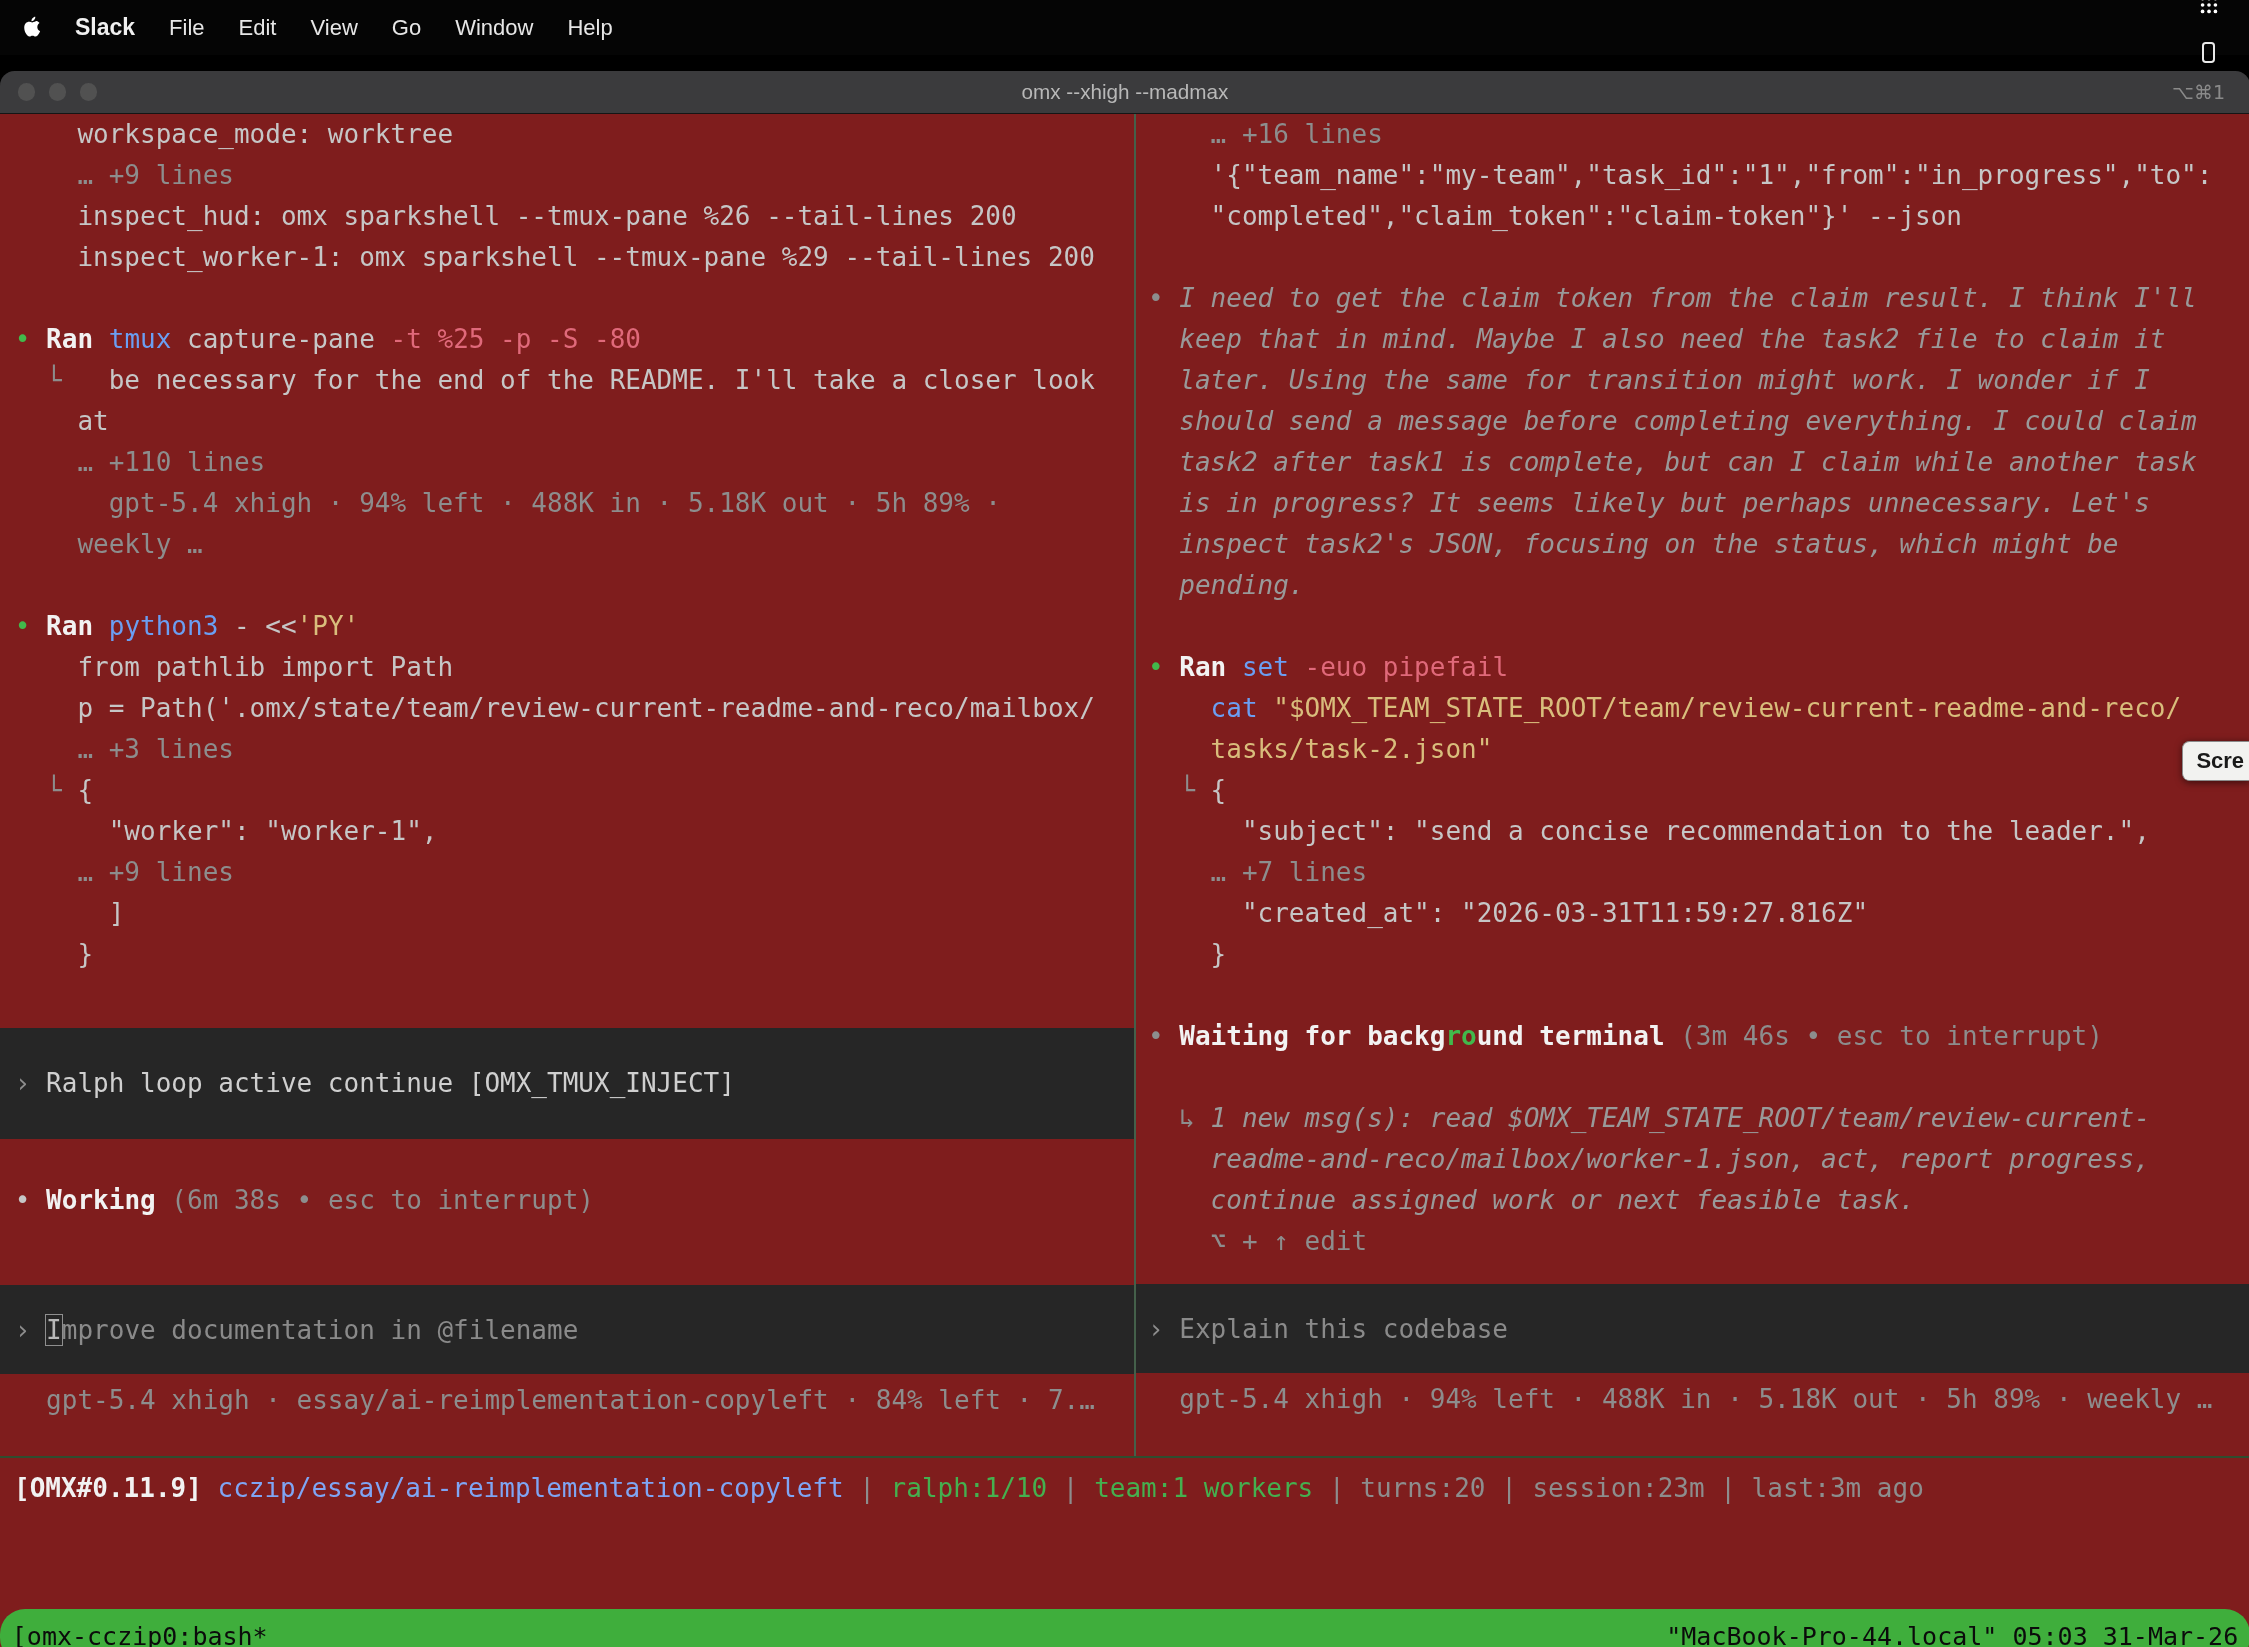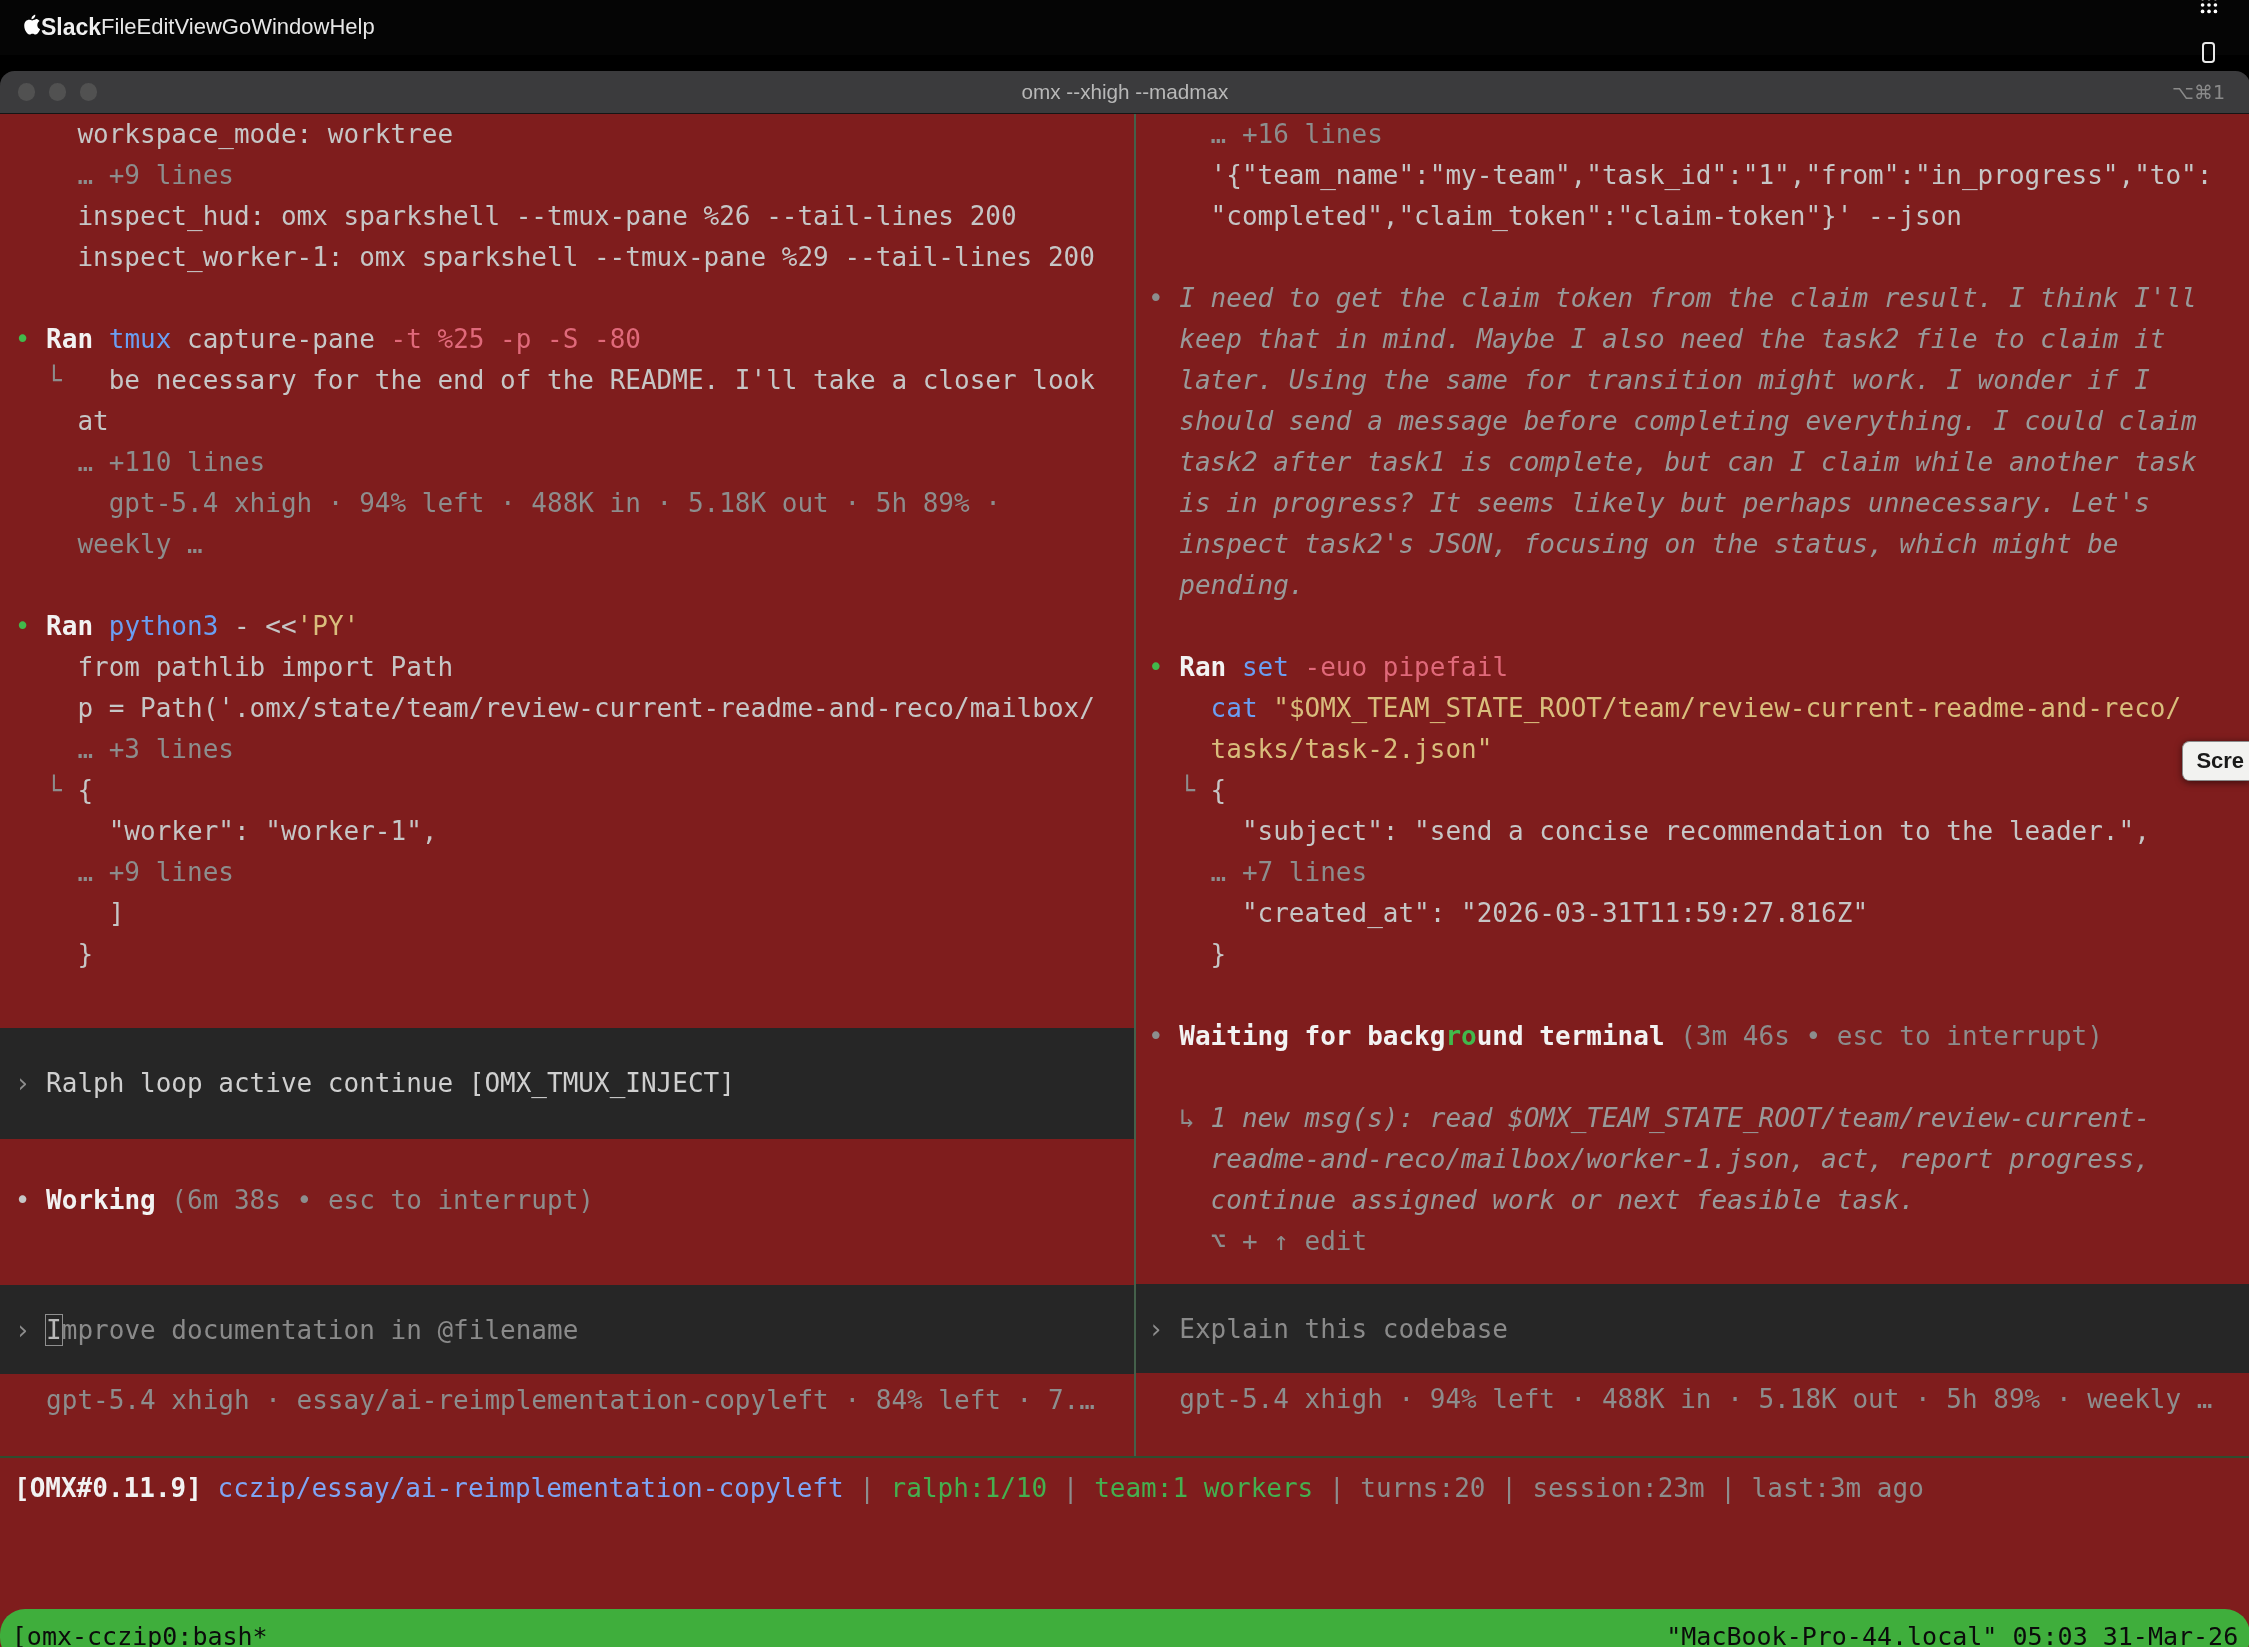--- a/index.html
+++ b/index.html
@@ -1,21 +1,21 @@
 <!DOCTYPE html>
 <html style="font-size:11.8px"><head>
 <meta charset="utf-8">
 <style>
   * { margin:0; padding:0; box-sizing:border-box; }
   html,body { width:2250px; height:1648px; background:#000; overflow:hidden; }
   .screen { position:relative; width:2250px; height:1648px; font-family:"Liberation Sans", sans-serif; }
 
   
   .menu-bar { height:55px; background:#050505; color:#f0f0f0; display:flex; justify-content:space-between; align-items:center; padding:0 22px; font-size:22px; }
-  .mb-left { display:flex; align-items:flex-start; }
+  .mb-left { display:flex; align-items:center; gap:34px; }
   .mb-app { font-weight:bold; font-size:23px; }
   .mb-item { opacity:.96; }
   .mb-right { display:flex; align-items:center; gap:26.6px;flex-direction:column; }
   .mb-right .icon { display:flex; align-items:center; justify-content:center; }
   .rec { width:25px; height:25px; background:#e3502f; border-radius:6.6px; }
   .dotblue { width:23.6px; height:23.6px; border-radius:50%; background:radial-gradient(circle at 35% 30%, #5fb0f7, #1e62d6); }
   .dotdark { width:23.6px; height:23.6px; border-radius:50%; background:#2b2b30; border:1.5px solid #55555a; }
   .phone-shape { display:inline-block; width:13.3px; height:20.7px; border:2.2px solid #e9e9e9; border-radius:3.7px; }
   .battcircle { width:28px; height:28px; border:2.2px solid #cfcfcf; border-radius:50%; font-size:11px; color:#fff; }
   .inputsrc { width:25px; height:25px; background:#e3e3e3; color:#111; border-radius:5.9px; font-weight:bold; font-size:16px; }

